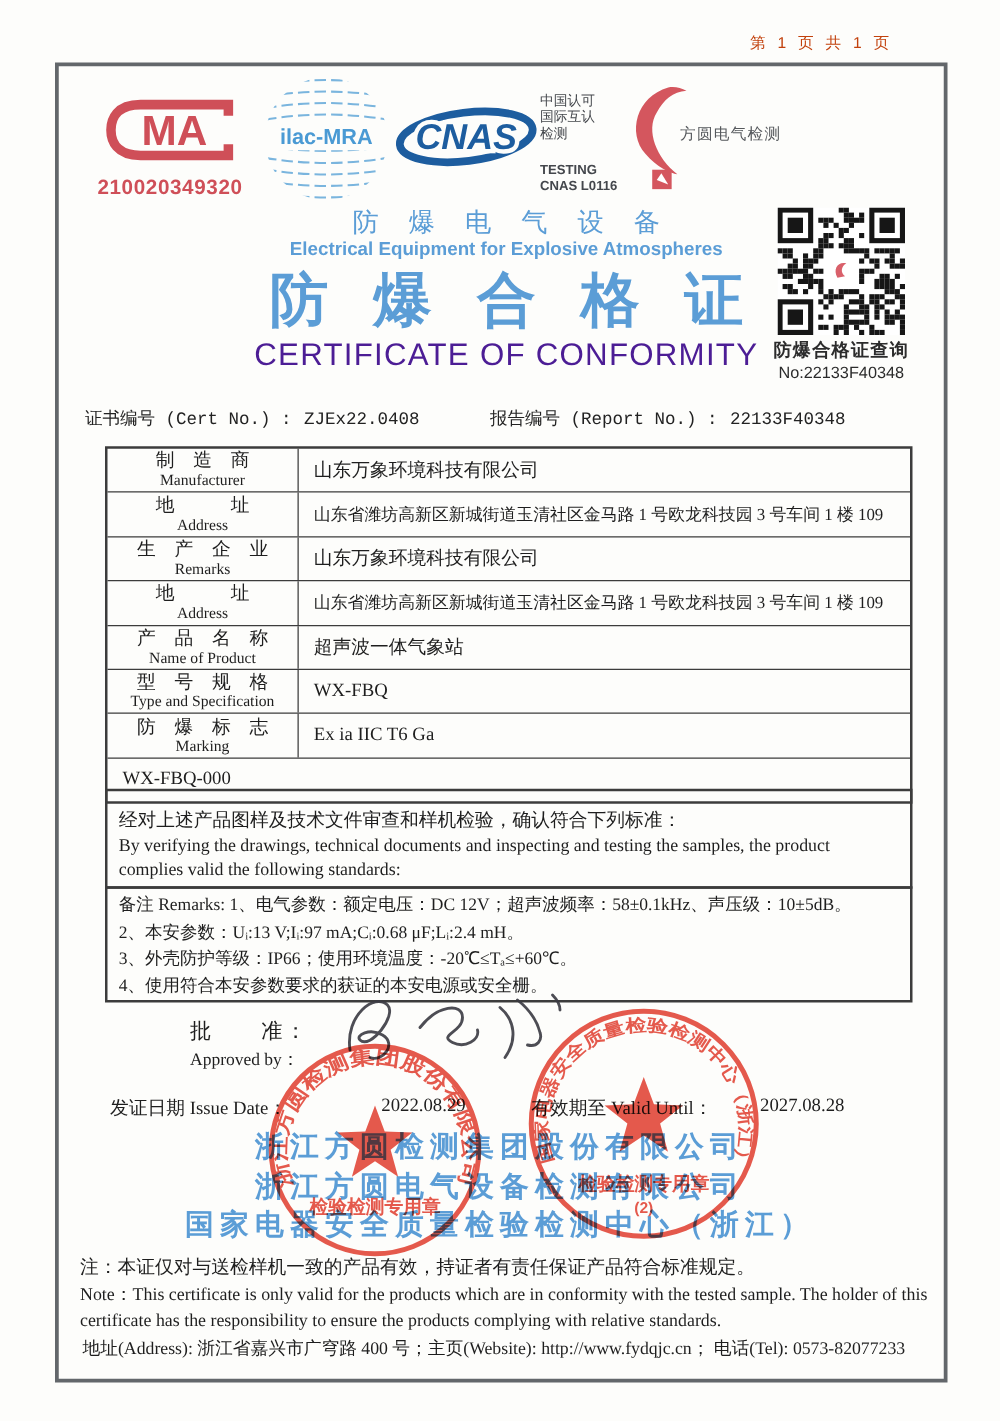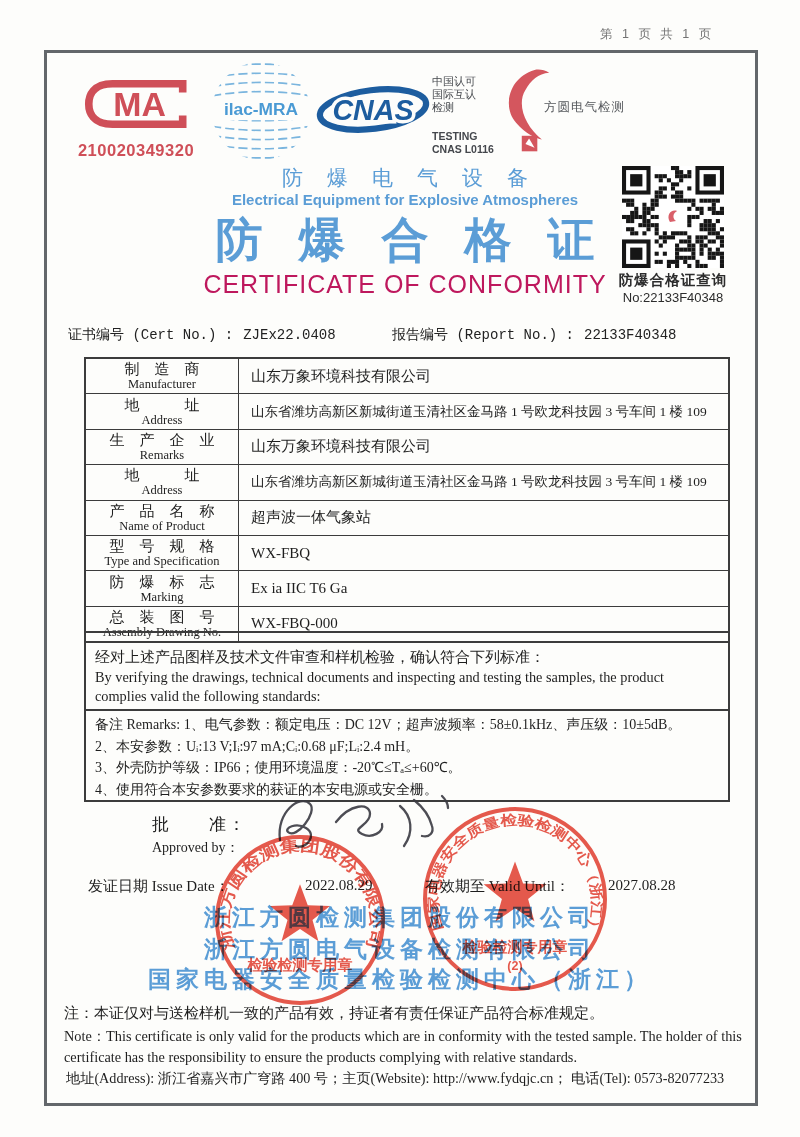--- a/index.html
+++ b/index.html
@@ -1,32 +1,32 @@
 <!DOCTYPE html>
 <html><head>
 <meta charset="utf-8">
 <style>
   html,body{margin:0;padding:0;background:#d8d8d8;}
   #page{position:relative;width:800px;height:1137px;margin:0 auto;background:#fdfdfb;
         font-family:"Liberation Serif",serif;color:#1e1e1e;overflow:hidden;}
   .abs{position:absolute;}
   .frame{left:44px;top:50px;width:708px;height:1050px;border:3px solid #63676b;}
-  .pageind{left:600px;top:26px;font-size:12.5px;color:#737373;letter-spacing:3px;font-family:"Liberation Sans",sans-serif;}
+  .pageind{left:600px;top:26px;font-size:12.5px;color:#c2410c;letter-spacing:3px;font-family:"Liberation Sans",sans-serif;}
   
   .cma-num{left:62px;top:141px;width:148px;text-align:center;font-size:16.5px;font-weight:bold;color:#cf4f58;font-family:"Liberation Sans",sans-serif;letter-spacing:.5px;}
   .cnas-txt{left:432px;top:75px;font-family:"Liberation Sans",sans-serif;color:#44474c;font-size:11px;line-height:13px;}
   .cnas-txt .b{font-weight:bold;font-size:10.5px;}
   .fy-label{left:544px;top:99px;font-size:12.5px;color:#55585c;letter-spacing:1px;}
   
   .t1{left:100px;top:164px;width:610px;text-align:center;font-size:21px;color:#5b9dd6;
       letter-spacing:24px;text-indent:24px;font-family:"Liberation Sans",sans-serif;}
   .t2{left:100px;top:191px;width:610px;text-align:center;font-size:15px;font-weight:bold;color:#5b9dd6;font-family:"Liberation Sans",sans-serif;}
   .t3{left:90px;top:209px;width:630px;text-align:center;font-size:47px;font-weight:bold;color:#5b9dd6;
       letter-spacing:36px;text-indent:36px;font-family:"Liberation Sans",sans-serif;}
-  .t4{left:90px;top:270px;width:630px;text-align:center;font-size:25px;color:#be185d;letter-spacing:1px;font-family:"Liberation Sans",sans-serif;}
+  .t4{left:90px;top:270px;width:630px;text-align:center;font-size:25px;color:#4c1d95;letter-spacing:1px;font-family:"Liberation Sans",sans-serif;}
   
   .qr-cap{left:606px;top:271px;width:134px;text-align:center;font-size:14.5px;font-weight:bold;color:#2c2c2c;letter-spacing:1px;}
   .qr-no{left:606px;top:290px;width:134px;text-align:center;font-size:13px;color:#2c2c2c;font-family:"Liberation Sans",sans-serif;}
   
   .certrow{left:68px;top:326px;width:680px;font-family:"Liberation Mono",monospace;font-size:14px;color:#222;}
   .certrow .v{margin-left:10px;}
   .rep{position:absolute;left:324px;top:0;}
   
   .docbox{left:84px;width:646px;border:2px solid #3c3c3c;box-sizing:border-box;background:transparent;}
   .tbl{top:357px;}
@@ -370,24 +370,20 @@
       <div class="t-val">WX-FBQ</div>
     </div>
     <div class="t-row">
       <div class="t-lab">
           <div class="cn">防　爆　标　志</div>
           <div class="en">Marking</div>
         </div>
       <div class="t-val">Ex ia IIC T6 Ga</div>
     </div>
     <div class="t-row">
-      <div class="t-lab">
-          <div class="cn">总　装　图　号</div>
-          <div class="en">Assembly Drawing No.</div>
-        </div>
       <div class="t-val">WX-FBQ-000</div>
     </div>
   </div>
 
   <div class="abs docbox stdbox">
     <div class="cn">经对上述产品图样及技术文件审查和样机检验，确认符合下列标准：</div>
     <div class="en">By verifying the drawings, technical documents and inspecting and testing the samples, the product complies valid the following standards:</div>
     <div class="en">GB/T 3836.1-2021、GB/T 3836.4-2021</div>
   </div>
 

